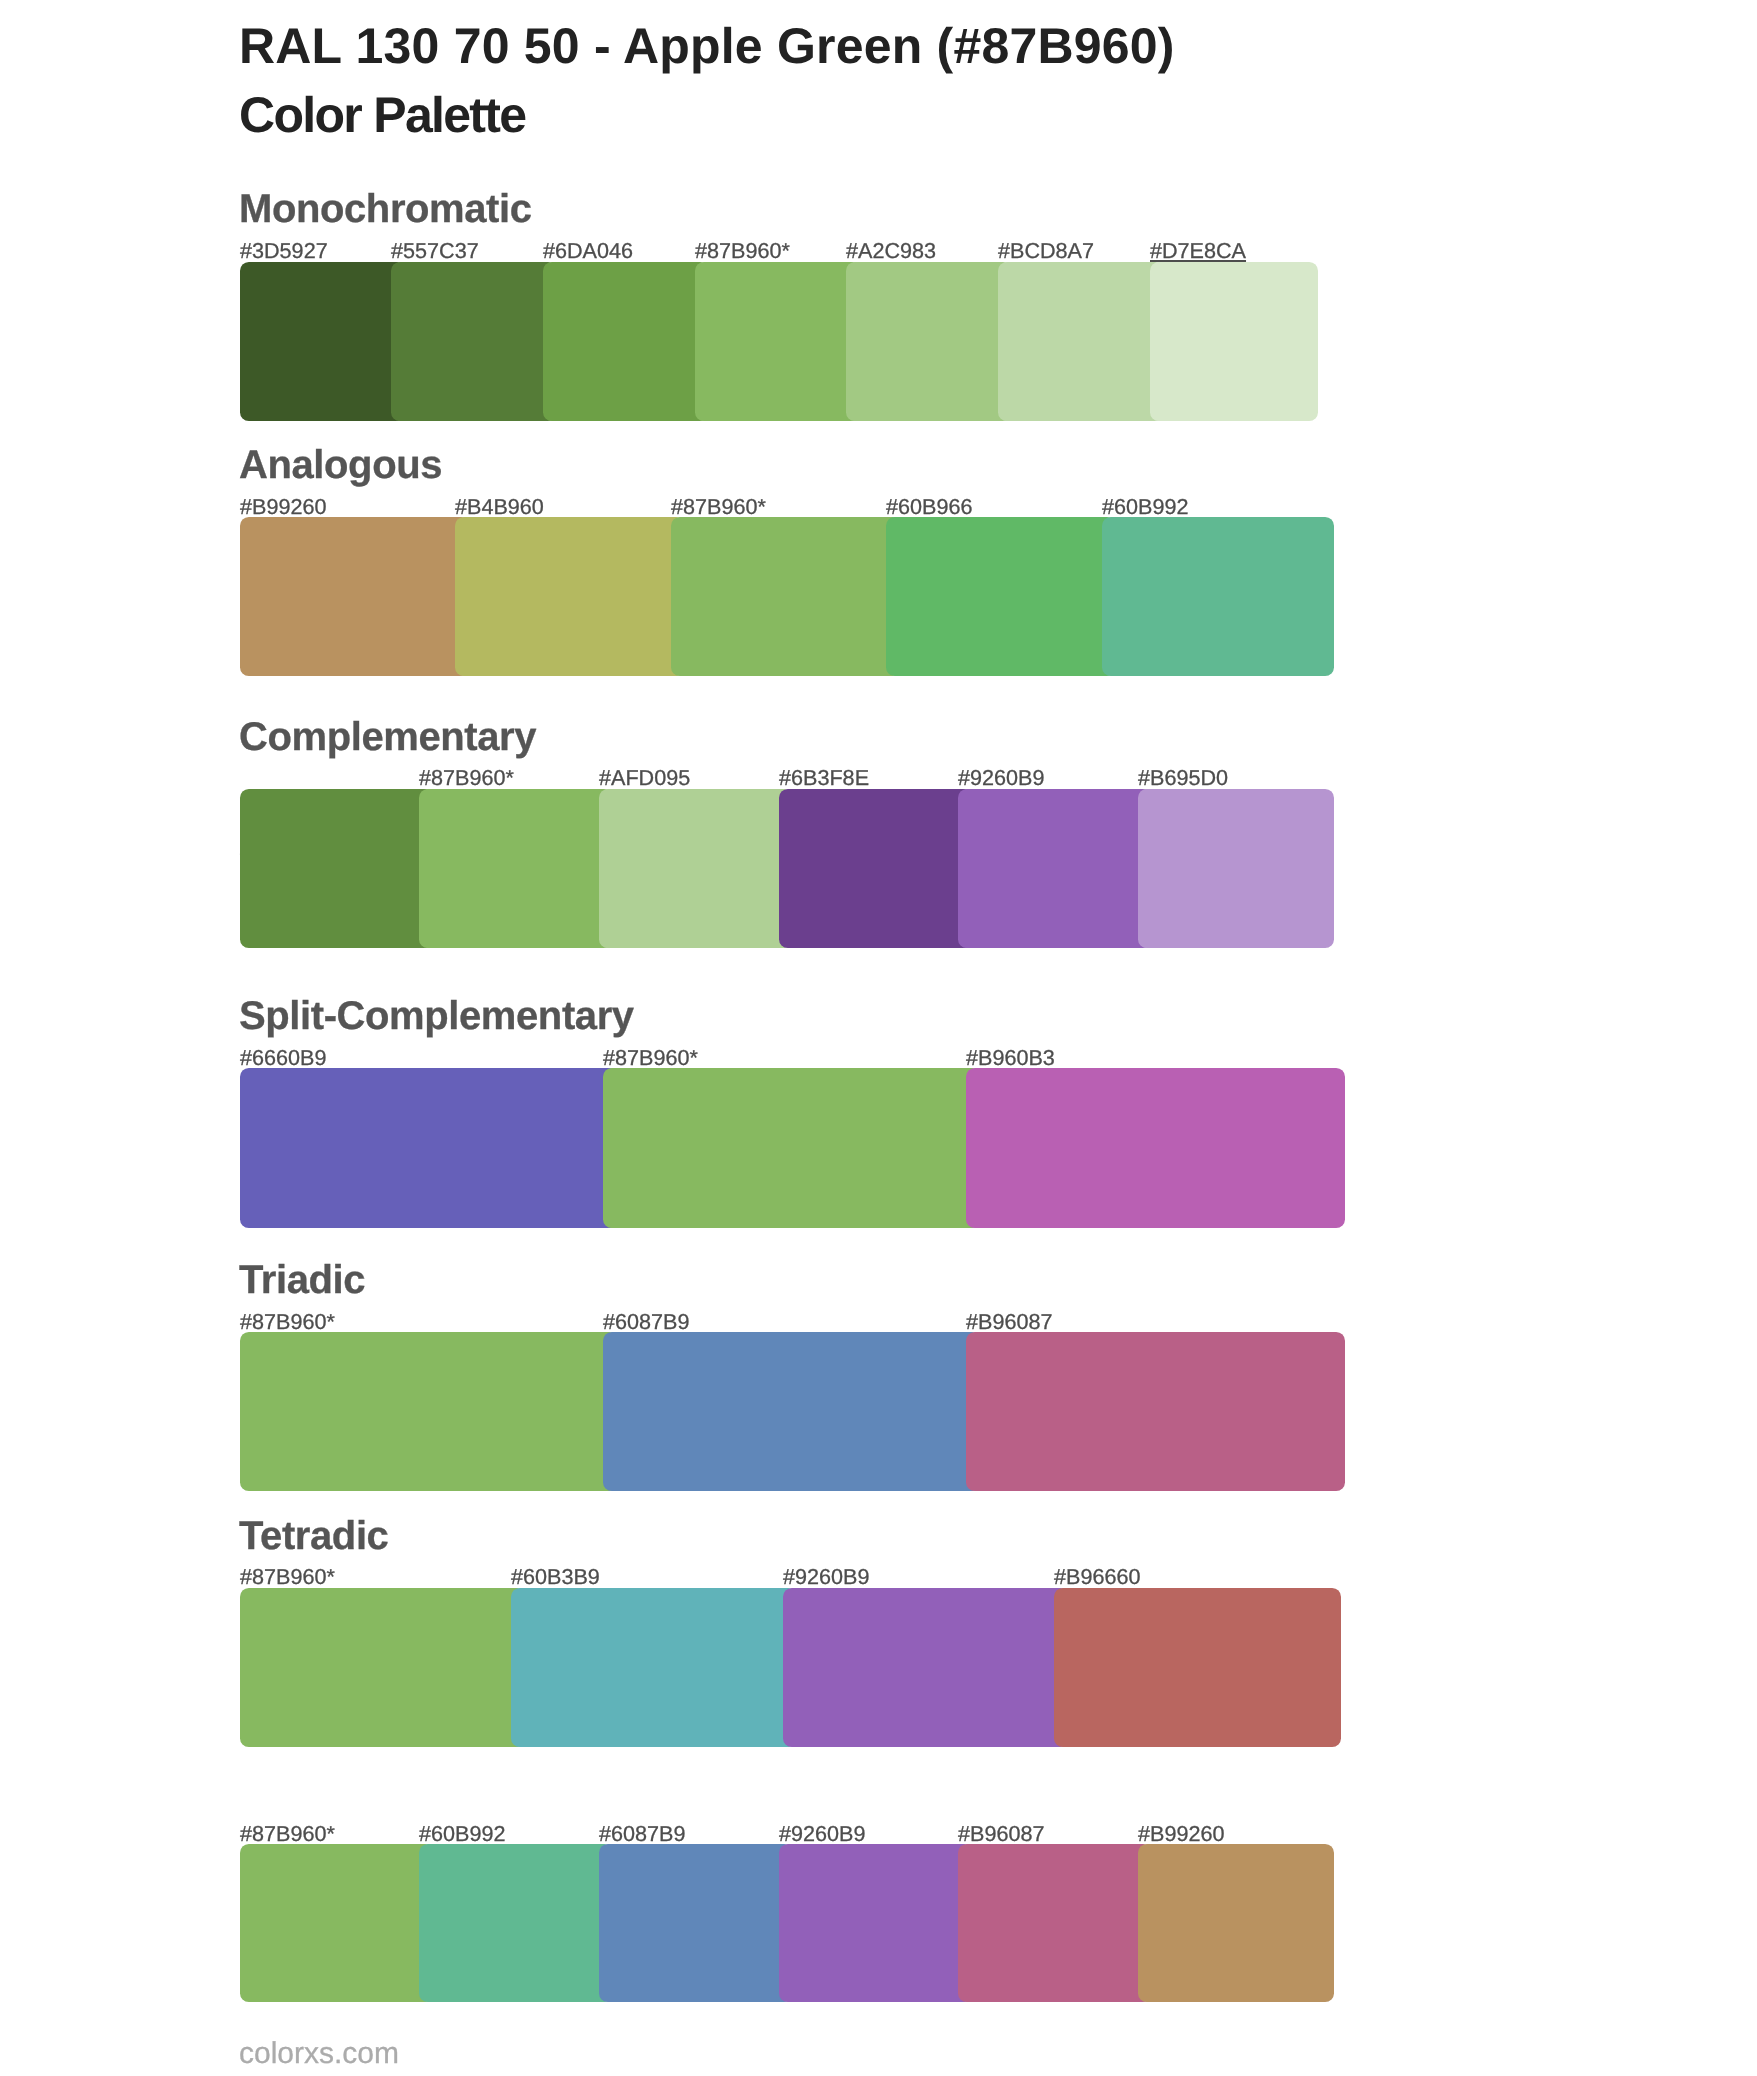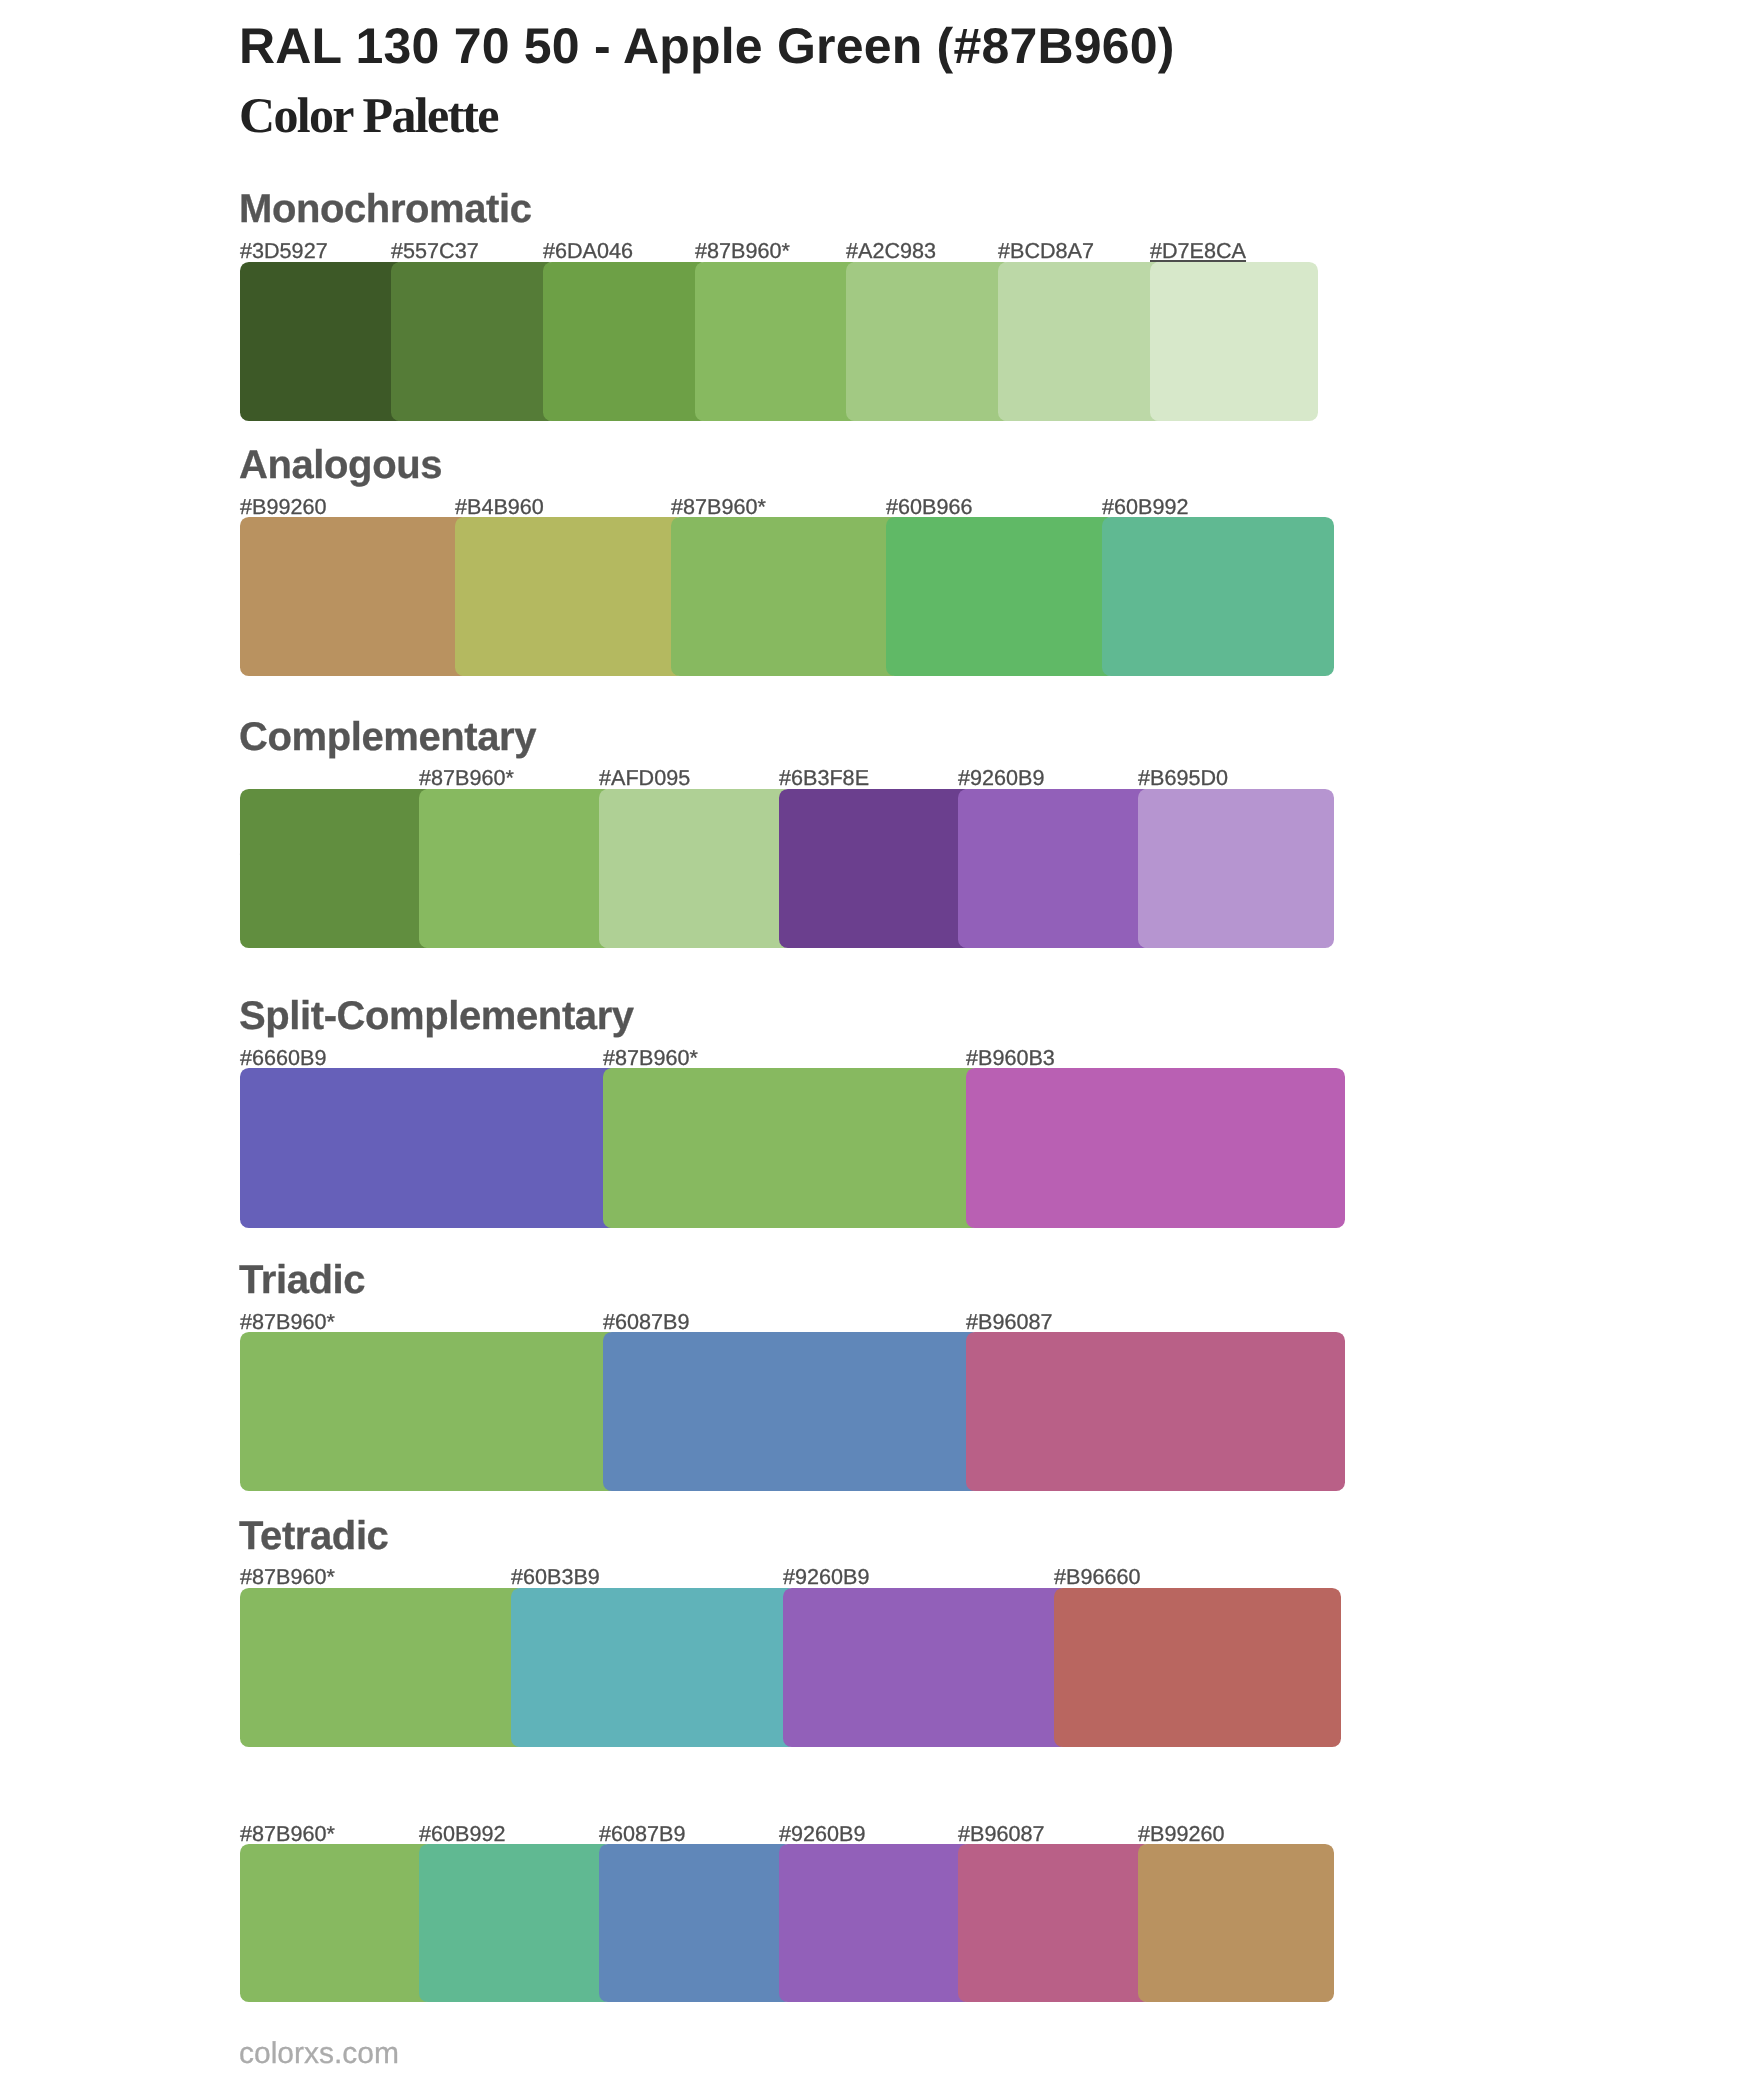--- a/index.html
+++ b/index.html
@@ -3,21 +3,21 @@
 <meta charset="utf-8">
 <title>Color Palette</title>
 <style>
   html,body{margin:0;padding:0;background:#ffffff;}
   body{width:1757px;height:2077px;font-family:"Liberation Sans",sans-serif;
         -webkit-font-smoothing:antialiased;text-rendering:geometricPrecision;}
   .page{position:relative;width:1518px;height:2077px;overflow:hidden;}
   .page-title{position:absolute;margin:0;left:239px;top:13.7px;font-size:50px;font-weight:bold;
               line-height:64px;color:#222222;white-space:nowrap;letter-spacing:0.2px;transform:translateZ(0);}
   .page-subtitle{position:absolute;margin:0;left:239px;top:83px;font-size:50px;font-weight:bold;
-              line-height:64px;color:#222222;white-space:nowrap;letter-spacing:-1.7px;transform:translateZ(0);font-family:Liberation Serif, serif;}
+              line-height:64px;color:#222222;white-space:nowrap;letter-spacing:-1.7px;transform:translateZ(0);}
   .palette-section{position:absolute;left:0;top:0;width:1757px;height:2077px;pointer-events:none;}
   .section-title{position:absolute;margin:0;left:239px;font-size:40px;font-weight:bold;line-height:48px;letter-spacing:-0.4px;
               color:#555555;white-space:nowrap;-webkit-text-stroke:0.3px #555555;transform:translateZ(0);}
   .hex-label{position:absolute;font-size:21.6px;line-height:27px;color:#4d4d4d;white-space:nowrap;
              -webkit-text-stroke:0.3px #4d4d4d;transform:translateZ(0);}
   .swatch{position:absolute;display:block;border-radius:8.8px;pointer-events:auto;}
   .site-footer{position:absolute;left:239px;top:2039px;font-size:30px;line-height:29px;color:#ababab;white-space:nowrap;
                -webkit-text-stroke:0.3px #ababab;transform:translateZ(0);}
 </style>
 </head>

